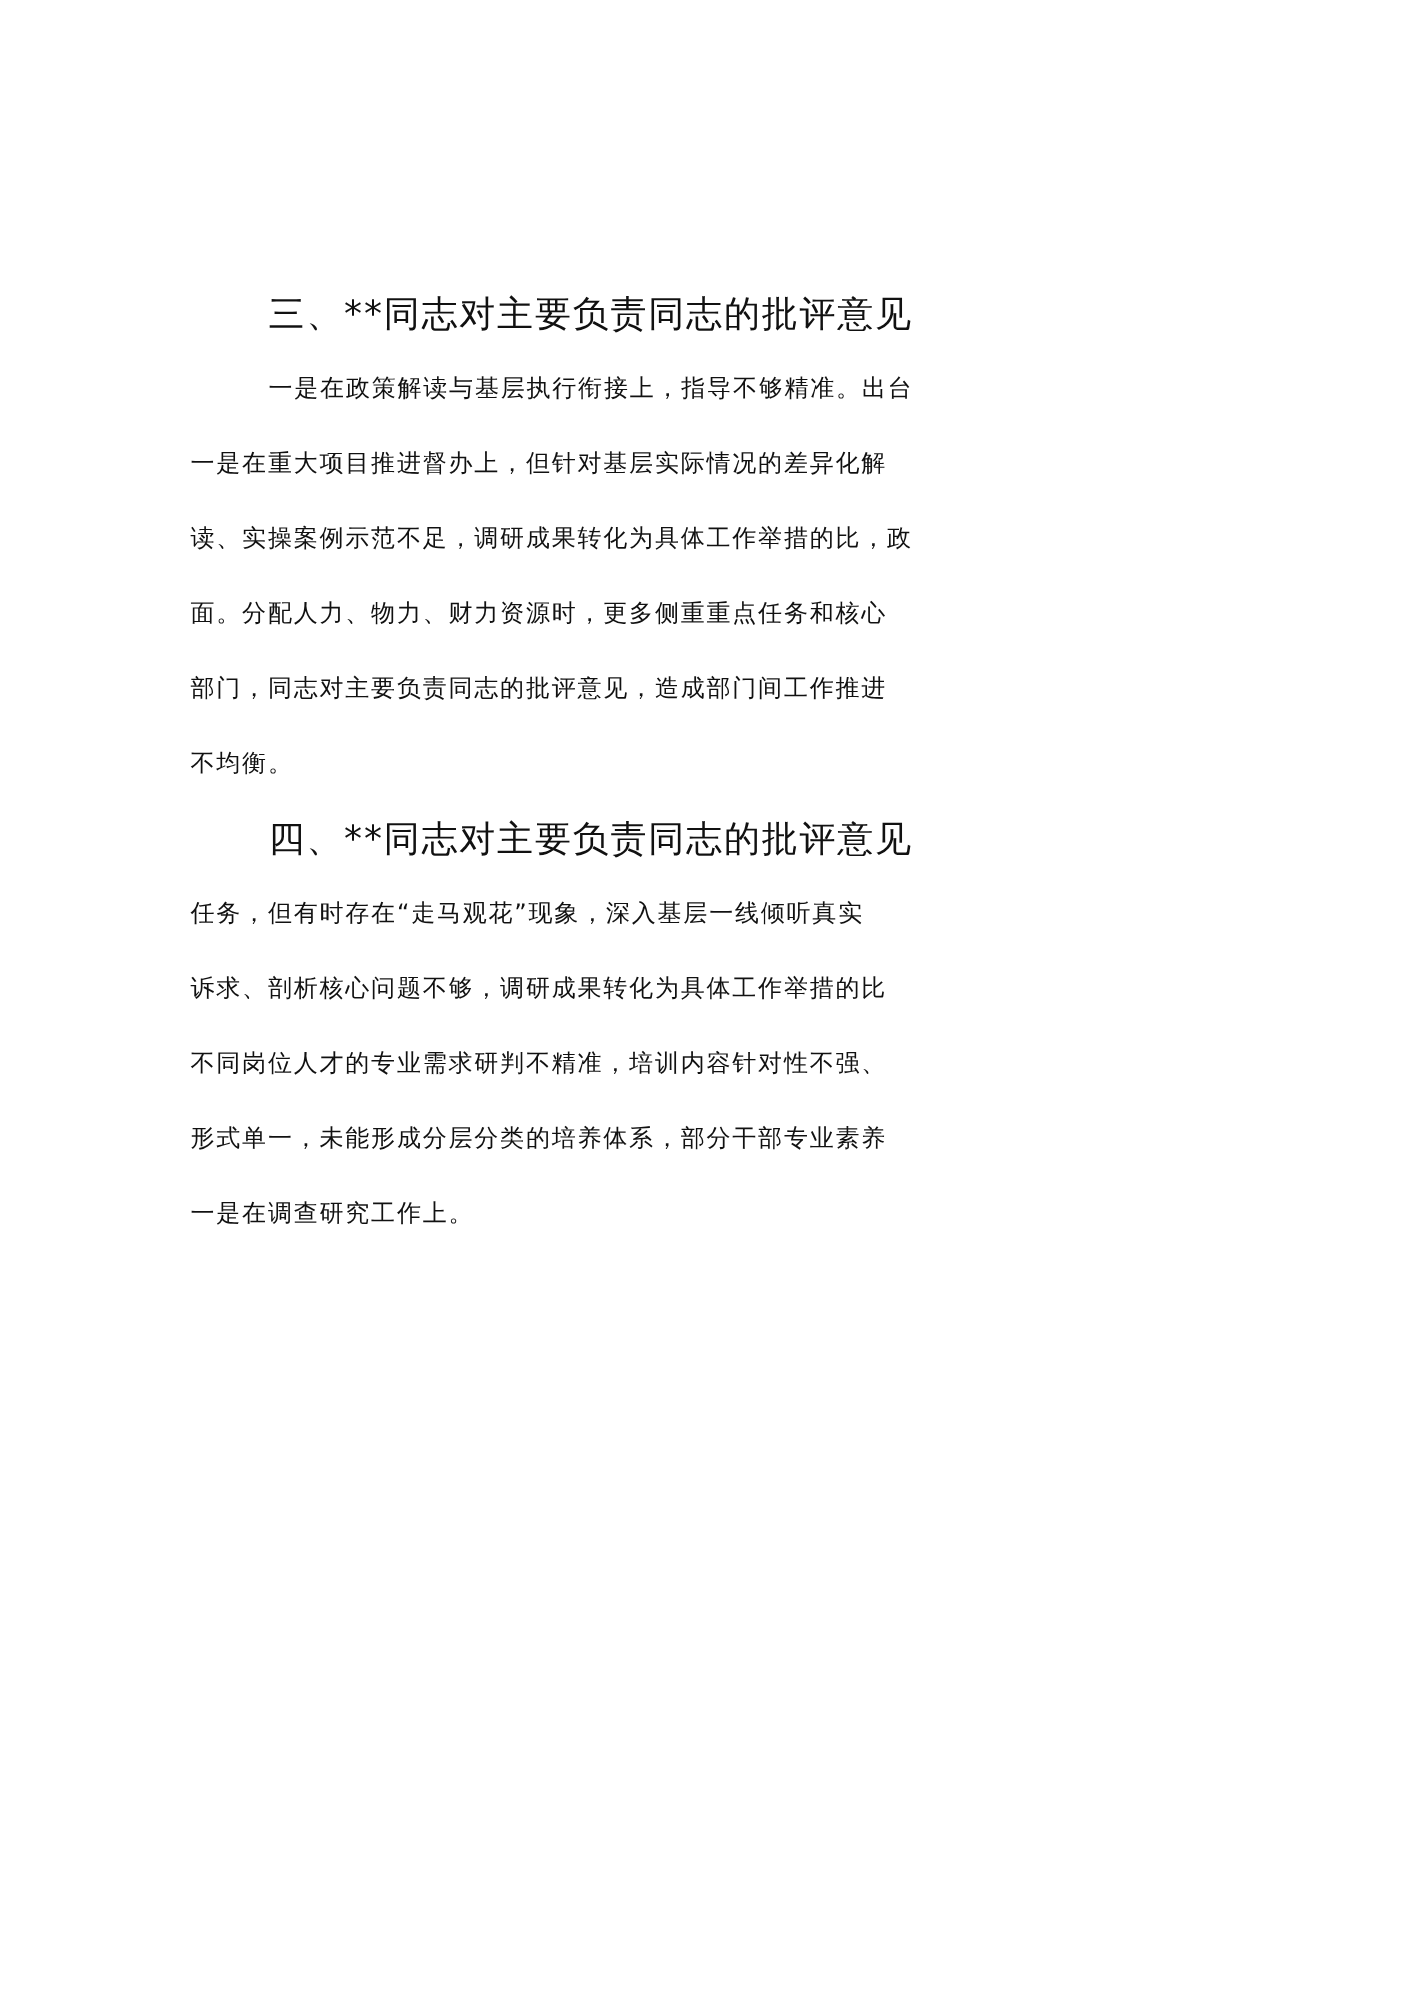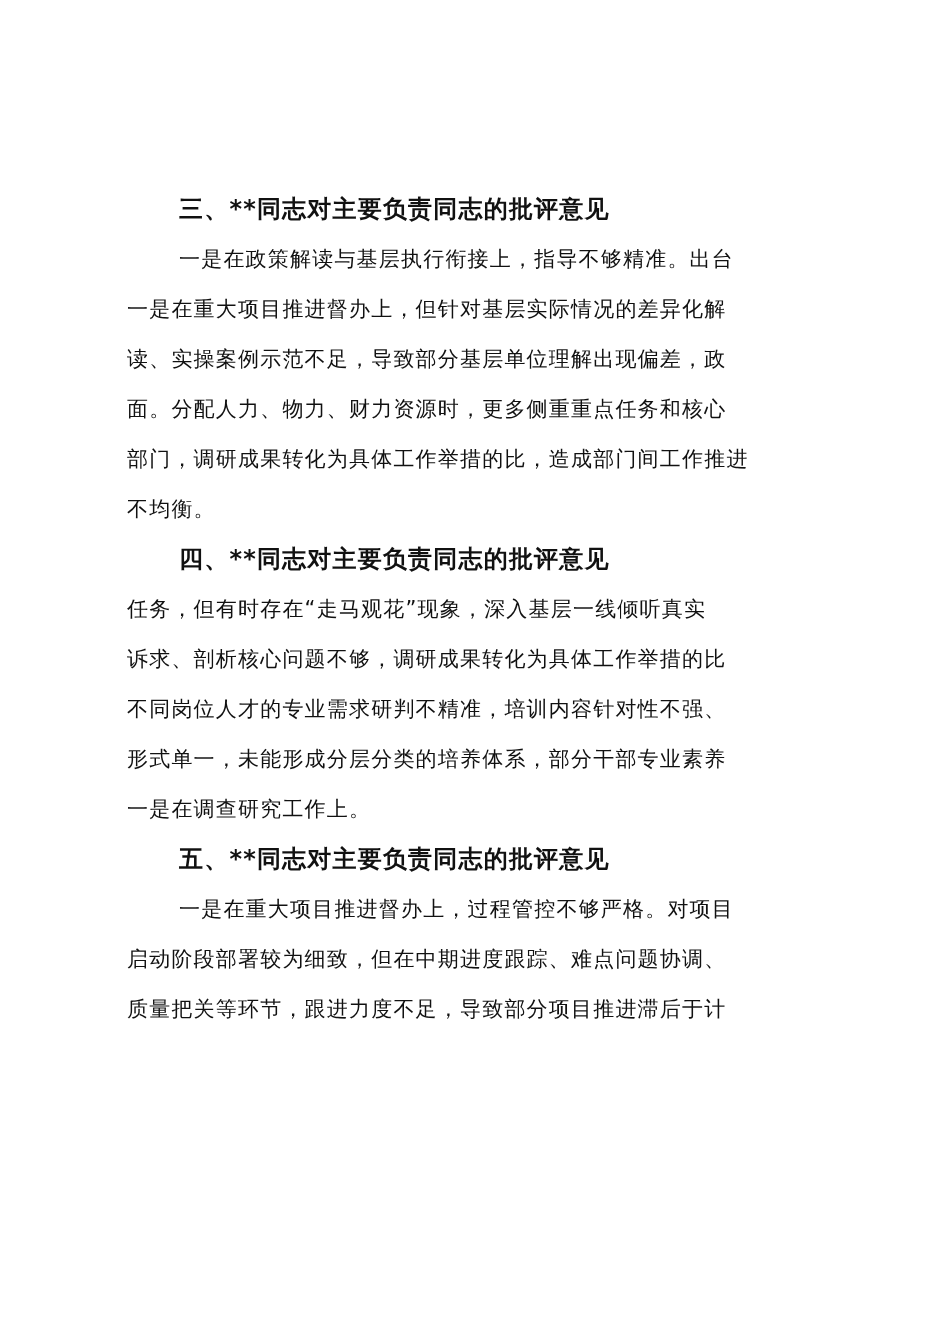--- a/index.html
+++ b/index.html
@@ -17,57 +17,50 @@
     }
     .page {
       position: absolute;
       left: 127px;
       top: 184px;
       width: 706px;
     }
     .line {
       height: 50px;
       line-height: 50px;
-      font-size: 21px;
+      font-size: 16px;
       white-space: nowrap;
       letter-spacing: 1.2px;
     }
     .indent {
       padding-left: 52px;
     }
     .heading {
       padding-left: 52px;
       font-size: 24px;
-      font-weight: bold;
     }
   </style>
 </head>
 <body>
 
 <div class="page">
 
   <div>
     <div class="line heading">三、**同志对主要负责同志的批评意见</div>
     <div class="line indent">一是在政策解读与基层执行衔接上，指导不够精准。出台</div>
     <div class="line">一是在重大项目推进督办上，但针对基层实际情况的差异化解</div>
-    <div class="line">读、实操案例示范不足，导致部分基层单位理解出现偏差，政</div>
+    <div class="line">读、实操案例示范不足，调研成果转化为具体工作举措的比，政</div>
     <div class="line">面。分配人力、物力、财力资源时，更多侧重重点任务和核心</div>
-    <div class="line">部门，调研成果转化为具体工作举措的比，造成部门间工作推进</div>
+    <div class="line">部门，同志对主要负责同志的批评意见，造成部门间工作推进</div>
     <div class="line">不均衡。</div>
   </div>
 
   <div>
     <div class="line heading">四、**同志对主要负责同志的批评意见</div>
     <div class="line">任务，但有时存在“走马观花”现象，深入基层一线倾听真实</div>
     <div class="line">诉求、剖析核心问题不够，调研成果转化为具体工作举措的比</div>
     <div class="line">不同岗位人才的专业需求研判不精准，培训内容针对性不强、</div>
     <div class="line">形式单一，未能形成分层分类的培养体系，部分干部专业素养</div>
     <div class="line">一是在调查研究工作上。</div>
   </div>
 
-  <div>
-    <div class="line heading">五、**同志对主要负责同志的批评意见</div>
-    <div class="line indent">一是在重大项目推进督办上，过程管控不够严格。对项目</div>
-    <div class="line">启动阶段部署较为细致，但在中期进度跟踪、难点问题协调、</div>
-    <div class="line">质量把关等环节，跟进力度不足，导致部分项目推进滞后于计</div>
-  </div>
 
 </div>
 
 </body></html>

